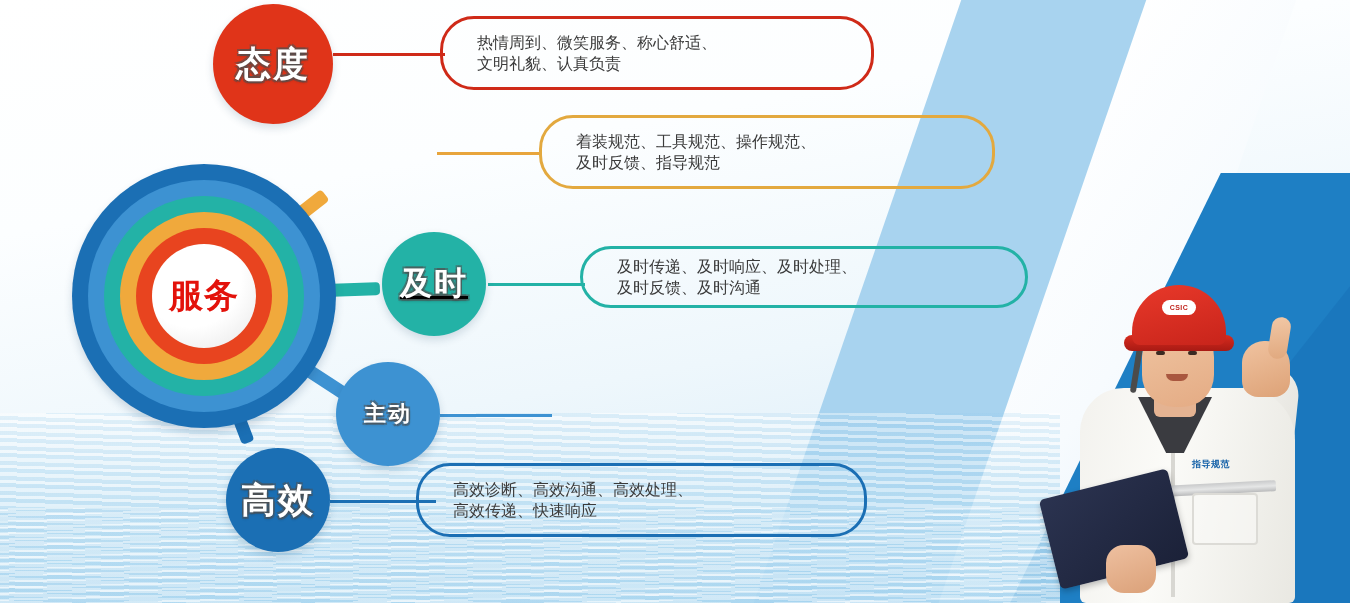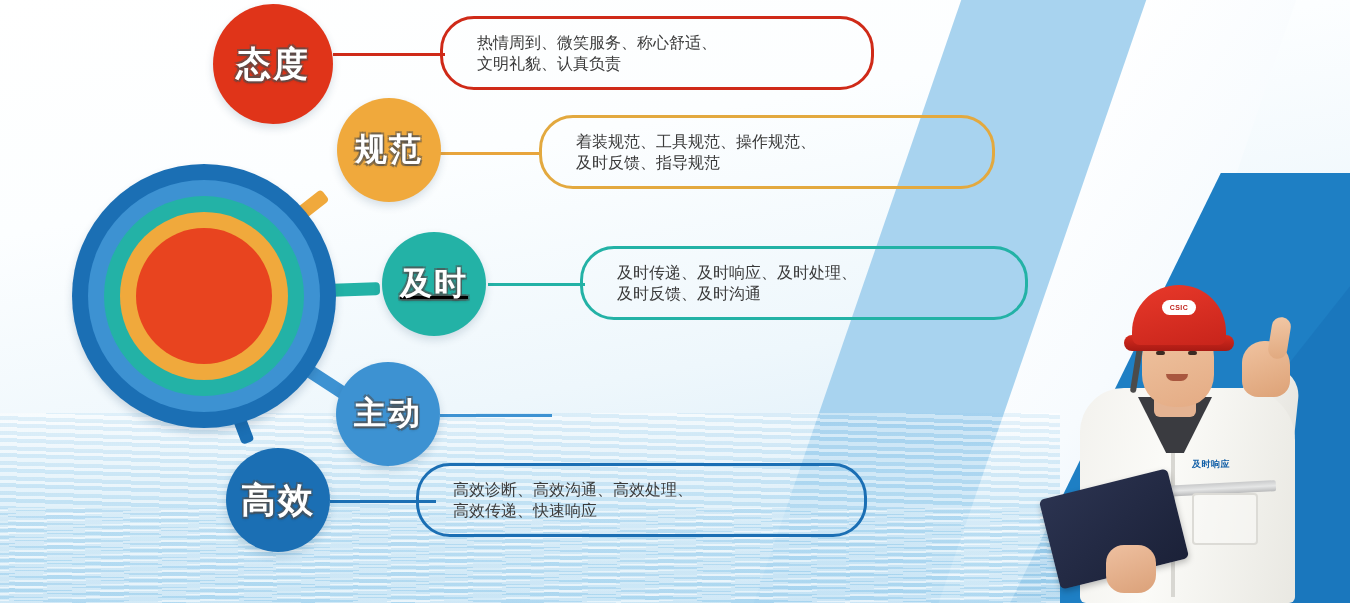--- a/index.html
+++ b/index.html
@@ -193,76 +193,76 @@
   <div class="spoke" style="left:210px;top:288px;width:170px;height:13px;background:#23b2a6;transform:rotate(-2deg);"></div>
   <div class="spoke" style="left:210px;top:300px;width:165px;height:13px;background:#3d92d2;transform:rotate(33deg);"></div>
   <div class="spoke" style="left:200px;top:310px;width:135px;height:13px;background:#1b6fb4;transform:rotate(69deg);"></div>
 
   <div id="rings">
     <div class="ring r1"></div>
     <div class="ring r2"></div>
     <div class="ring r3"></div>
     <div class="ring r4"></div>
     <div class="ring r5"></div>
+    <div class="ring core">
+      <div class="core-label">服务</div>
+    </div>
   </div>
 
   <div class="connector" style="left:333px;top:53px;width:112px;background:#cf2a18;"></div>
   <div class="connector" style="left:437px;top:152px;width:105px;background:#e8a53c;"></div>
   <div class="connector" style="left:488px;top:283px;width:97px;background:#23b2a6;"></div>
   <div class="connector" style="left:440px;top:414px;width:112px;background:#3d92d2;"></div>
   <div class="connector" style="left:330px;top:500px;width:106px;background:#1b6fb4;"></div>
 
   <div class="node" style="left:213px;top:4px;width:120px;height:120px;background:#e03419;">
     <span style="font-size:35px;">态度</span>
   </div>
 
-  <div class="node" style="left:337px;top:98px;width:104px;height:104px;background:#f0a93c;">
-    <span style="font-size:32px;">规范</span>
-  </div>
 
   <div class="node" style="left:382px;top:232px;width:104px;height:104px;background:#23b2a6;text-decoration:underline;">
     <span style="font-size:32px;">及时</span>
   </div>
 
   <div class="node" style="left:336px;top:362px;width:104px;height:104px;background:#3d92d2;">
-    <span style="font-size:32px;">主动</span>
+    <span style="font-size:22px;">主动</span>
   </div>
 
   <div class="node" style="left:226px;top:448px;width:104px;height:104px;background:#1b6fb4;">
     <span style="font-size:35px;">高效</span>
   </div>
 
   <div class="pill" style="left:440px;top:16px;width:434px;height:74px;border-color:#cf2a18;">
     <p>热情周到、微笑服务、称心舒适、
 文明礼貌、认真负责</p>
   </div>
 
   <div class="pill" style="left:539px;top:115px;width:456px;height:74px;border-color:#e3a93f;">
     <p>着装规范、工具规范、操作规范、
 及时反馈、指导规范</p>
   </div>
 
-  <div class="pill" style="left:580px;top:246px;width:448px;height:74px;border-color:#23b2a6;">
+  <div class="pill" style="left:580px;top:246px;width:448px;height:62px;border-color:#23b2a6;">
     <p>及时传递、及时响应、及时处理、
 及时反馈、及时沟通</p>
   </div>
 
 
   <div class="pill" style="left:416px;top:463px;width:451px;height:74px;border-color:#1b6fb4;">
     <p>高效诊断、高效沟通、高效处理、
 高效传递、快速响应</p>
   </div>
 
   <div id="worker">
     <div class="w-arm"></div>
     <div class="w-body"></div>
     <div class="w-zip"></div>
     <div class="w-stripe"></div>
     <div class="w-pocket"></div>
-    <div class="w-logo">及时响应</div>
+    <div class="w-logo">指导规范</div>
     <div class="w-collar"></div>
     <div class="w-neck"></div>
     <div class="w-face"></div>
     <div class="w-eye l"></div>
     <div class="w-eye r"></div>
     <div class="w-mouth"></div>
     <div class="w-chinstrap"></div>
     <div class="w-brim"></div>
     <div class="w-helmet"></div>
     <div class="w-helmet-badge">CSIC</div>

